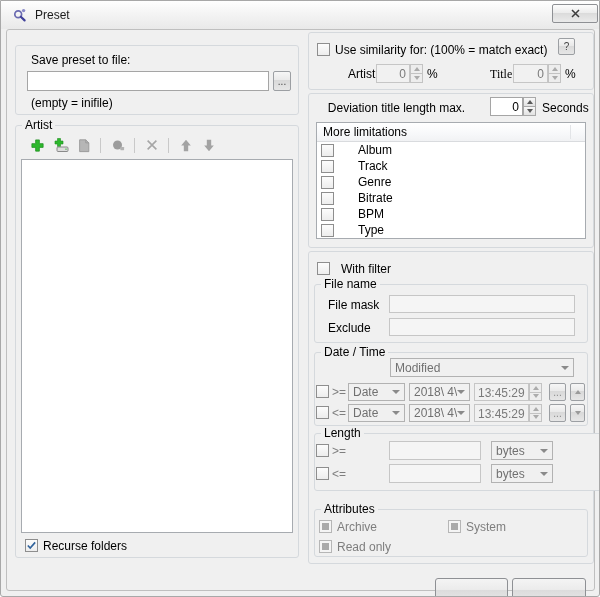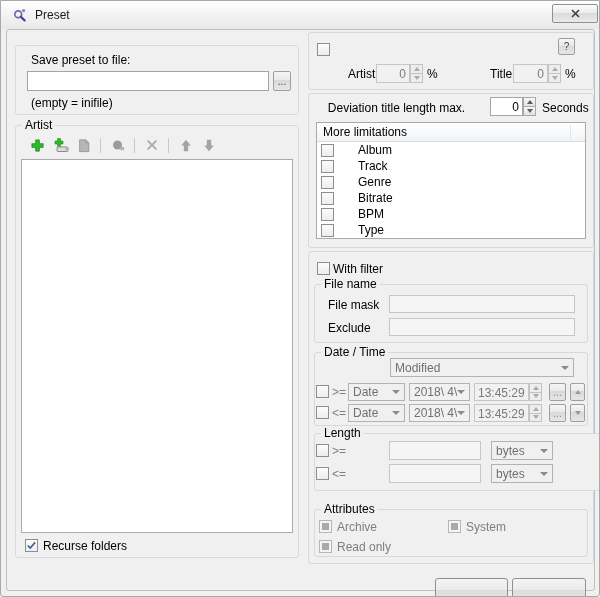--- a/index.html
+++ b/index.html
@@ -143,33 +143,34 @@
 
   <span class="abs cb" style="left:24px; top:538px;">
     <svg width="11" height="11" viewBox="0 0 12 12">
         <path d="M2 6 L4.6 8.8 L10 2.6" stroke="#31639c" stroke-width="1.8" fill="none"></path>
       </svg>
   </span>
   <span class="abs" style="left:42px; top:538px;">Recurse folders</span>
 
   <div class="abs groupbox" style="left:307px; top:31px; width:286px; height:58px;"></div>
   <span class="abs cb" style="left:316px; top:42px;"></span>
+  <span class="abs" style="left:334px; top:42px;">Use similarity for: (100% = match exact)</span>
   <div class="abs mini-btn" style="left:557px; top:37px; width:17px; height:17px;">?</div>
   <span class="abs" style="left:347px; top:66px;">Artist</span>
   <div class="abs num-box" style="left:375px; top:63px; width:34px;">0</div>
   <div class="abs spin dis" style="left:409px; top:63px; height:19px;">
       <div>
         <i class="tri-up"></i>
       </div>
       <div>
         <i class="tri-dn"></i>
       </div>
     </div>
   <span class="abs" style="left:426px; top:66px;">%</span>
-  <span class="abs" style="left:489px; top:66px;">Title</span>
+  <span class="abs" style="left:489px; top:66px;font-family:Liberation Serif, serif;">Title</span>
   <div class="abs num-box" style="left:512px; top:63px; width:35px;">0</div>
   <div class="abs spin dis" style="left:547px; top:63px; height:19px;">
       <div>
         <i class="tri-up"></i>
       </div>
       <div>
         <i class="tri-dn"></i>
       </div>
     </div>
   <span class="abs" style="left:564px; top:66px;">%</span>
@@ -213,21 +214,21 @@
         <span>BPM</span>
       </div>
     <div class="lv-row">
         <span class="cb"></span>
         <span>Type</span>
       </div>
   </div>
 
   <div class="abs groupbox" style="left:307px; top:250px; width:286px; height:313px;"></div>
   <span class="abs cb" style="left:316px; top:261px;"></span>
-  <span class="abs" style="left:332px; top:261px;text-align:right;">With filter</span>
+  <span class="abs" style="left:340px; top:261px;text-align:right;">With filter</span>
 
   <div class="abs groupbox" style="left:313px; top:283px; width:274px; height:59px;">
     <span class="glabel">File name</span>
   </div>
   <span class="abs" style="left:327px; top:297px;">File mask</span>
   <input class="abs txt-input dis" style="left: 388px; top: 294px; width: 186px; height: 18px;" value="">
   <span class="abs" style="left:327px; top:320px;">Exclude</span>
   <input class="abs txt-input dis" style="left: 388px; top: 317px; width: 186px; height: 18px;" value="">
 
   <div class="abs groupbox" style="left:313px; top:351px; width:274px; height:74px;">

